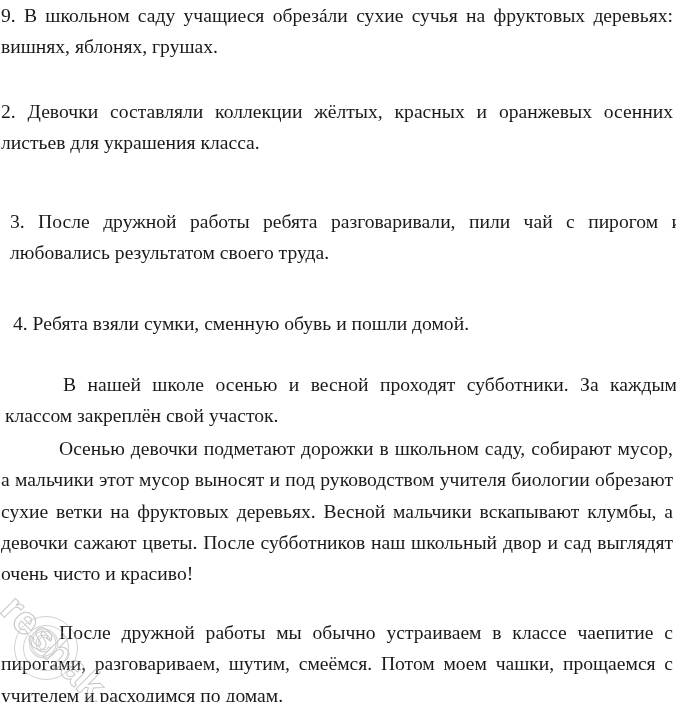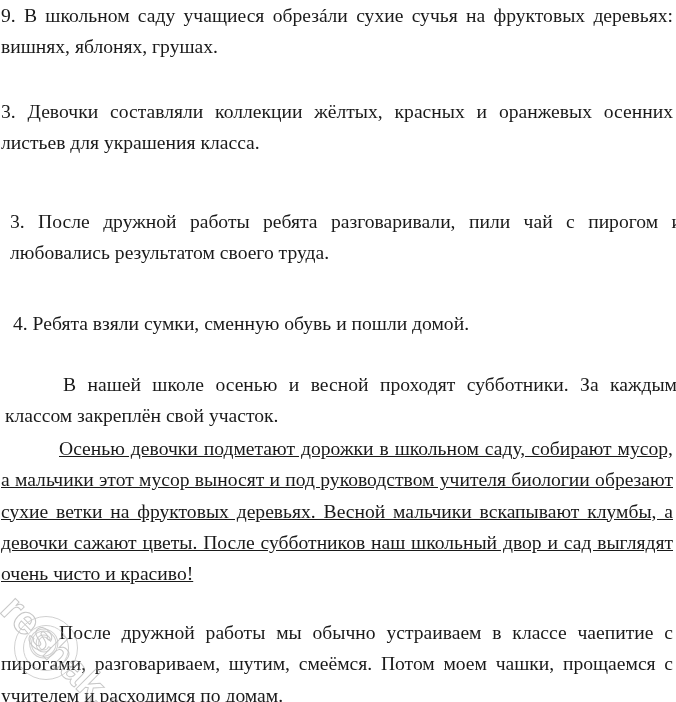--- a/index.html
+++ b/index.html
@@ -36,21 +36,21 @@
       width: 672px;
       line-height: 31.3px;
       text-align: justify;
       text-indent: 58px;
     }
     .item-1 { top: 0px; }
     .item-2 { top: 96px; }
     .item-3 { top: 197px; }
     .item-4 { top: 296px; }
     .para-1 { top: 365px; }
-    .para-2 { top: 433px; text-decoration: underline; }
+    .para-2 { top: 433px; }
     .para-3 { top: 617px; }
 
     .watermark {
       position: absolute;
       left: 14px;
       top: 548px;
       width: 150px;
       height: 150px;
       pointer-events: none;
       opacity: 0.55;
@@ -95,21 +95,21 @@
       font-size: 40px;
       color: transparent;
       -webkit-text-stroke: 1px #aaaaaa;
     }
   </style>
 </head>
 <body>
 
 <div class="doc">
   <p class="list-item item-1" style="margin:0">9. В школьном саду учащиеся обрезáли сухие сучья на фруктовых деревьях: вишнях, яблонях, грушах.</p>
-  <p class="list-item item-2" style="margin:0">3. Девочки составляли коллекции жёлтых, красных и оранжевых осенних листьев для украшения класса.</p>
+  <p class="list-item item-2" style="margin:0">2. Девочки составляли коллекции жёлтых, красных и оранжевых осенних листьев для украшения класса.</p>
   <p class="list-item item-3" style="margin:9px">3. После дружной работы ребята разговаривали, пили чай с пирогом и любовались результатом своего труда.</p>
   <p class="list-item item-4" style="margin:12px">4. Ребята взяли сумки, сменную обувь и пошли домой.</p>
 
   <p class="para para-1" style="margin:4px">В нашей школе осенью и весной проходят субботники. За каждым классом закреплён свой участок.</p>
   <p class="para para-2" style="margin:0">Осенью девочки подметают дорожки в школьном саду, собирают мусор, а мальчики этот мусор выносят и под руководством учителя биологии обрезают сухие ветки на фруктовых деревьях. Весной мальчики вскапывают клумбы, а девочки сажают цветы. После субботников наш школьный двор и сад выглядят очень чисто и красиво!</p>
   <p class="para para-3" style="margin:0">После дружной работы мы обычно устраиваем в классе чаепитие с пирогами, разговариваем, шутим, смеёмся. Потом моем чашки, прощаемся с учителем и расходимся по домам.</p>
 </div>
 
 <div class="watermark">
   <div class="watermark-copy">

